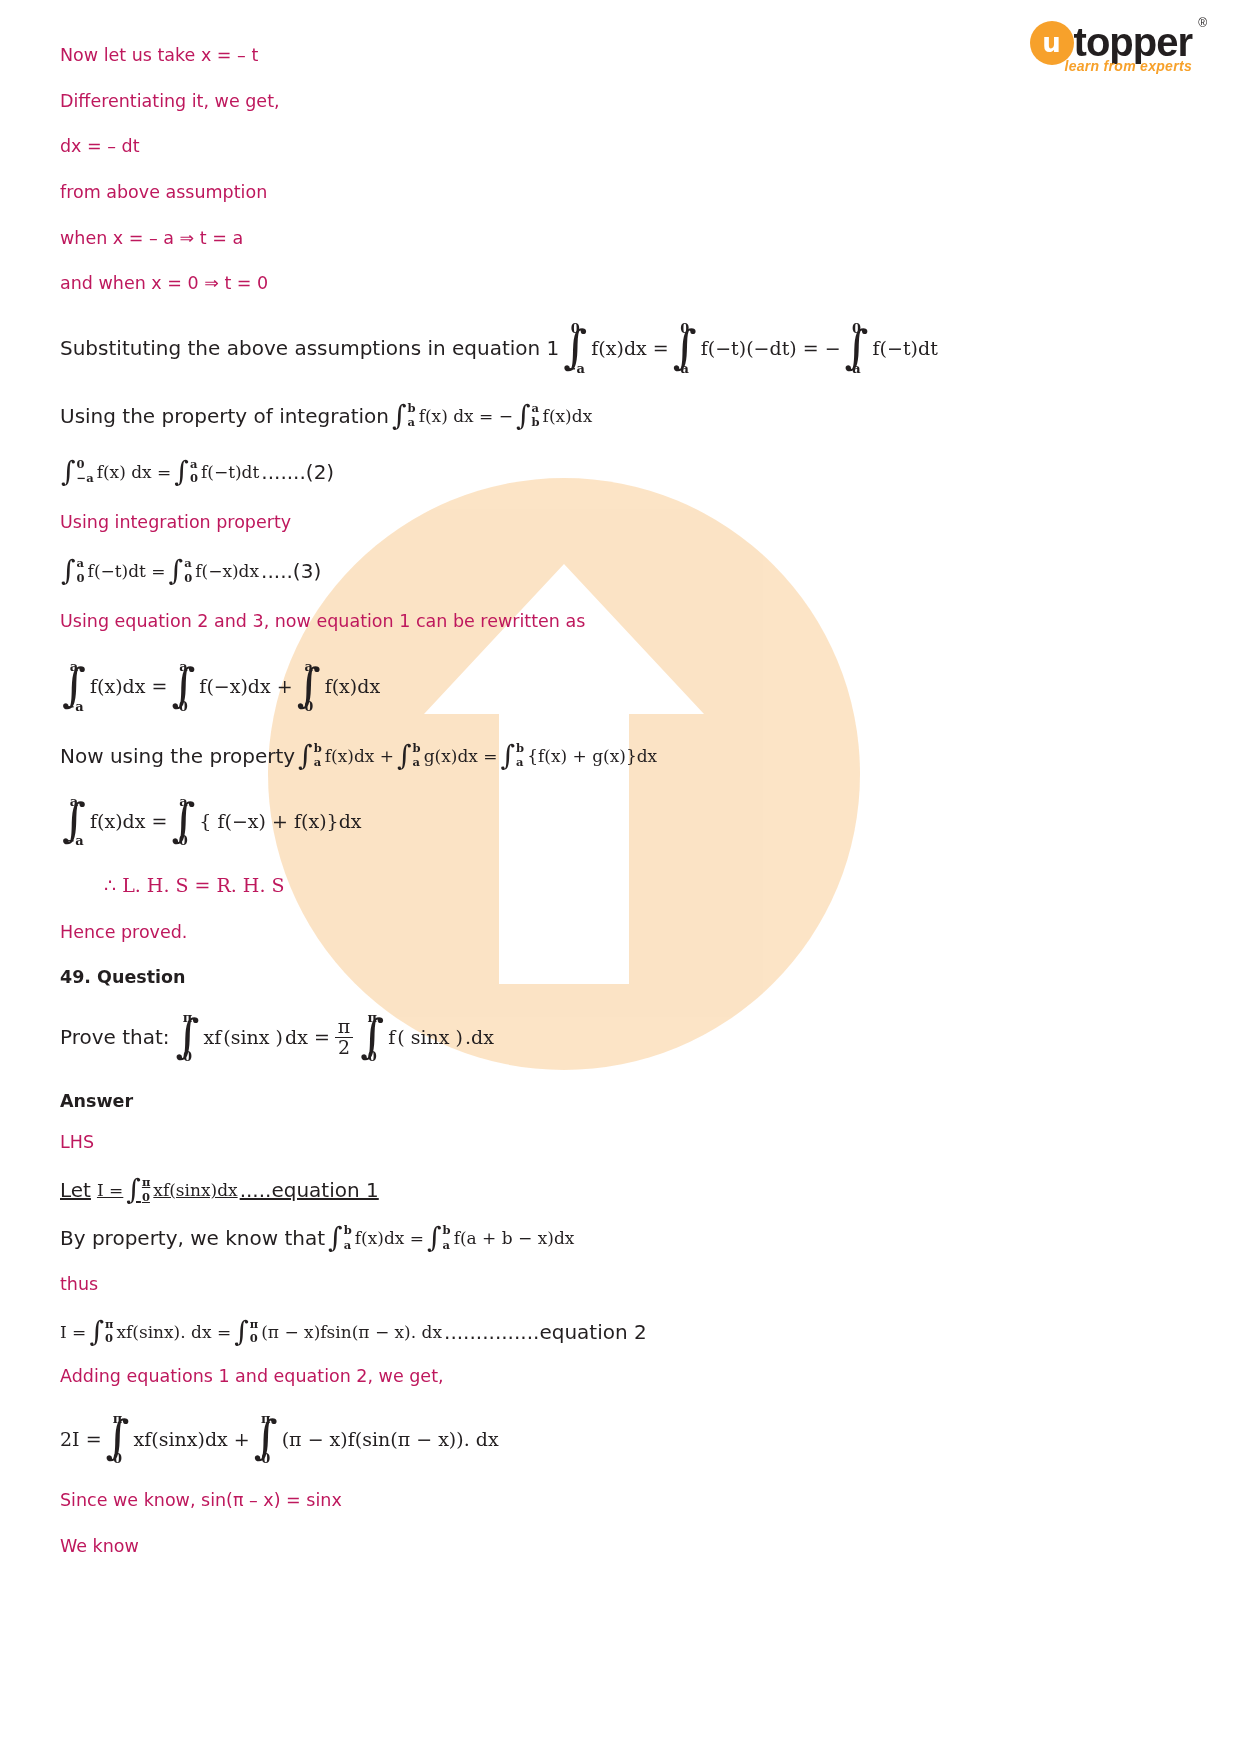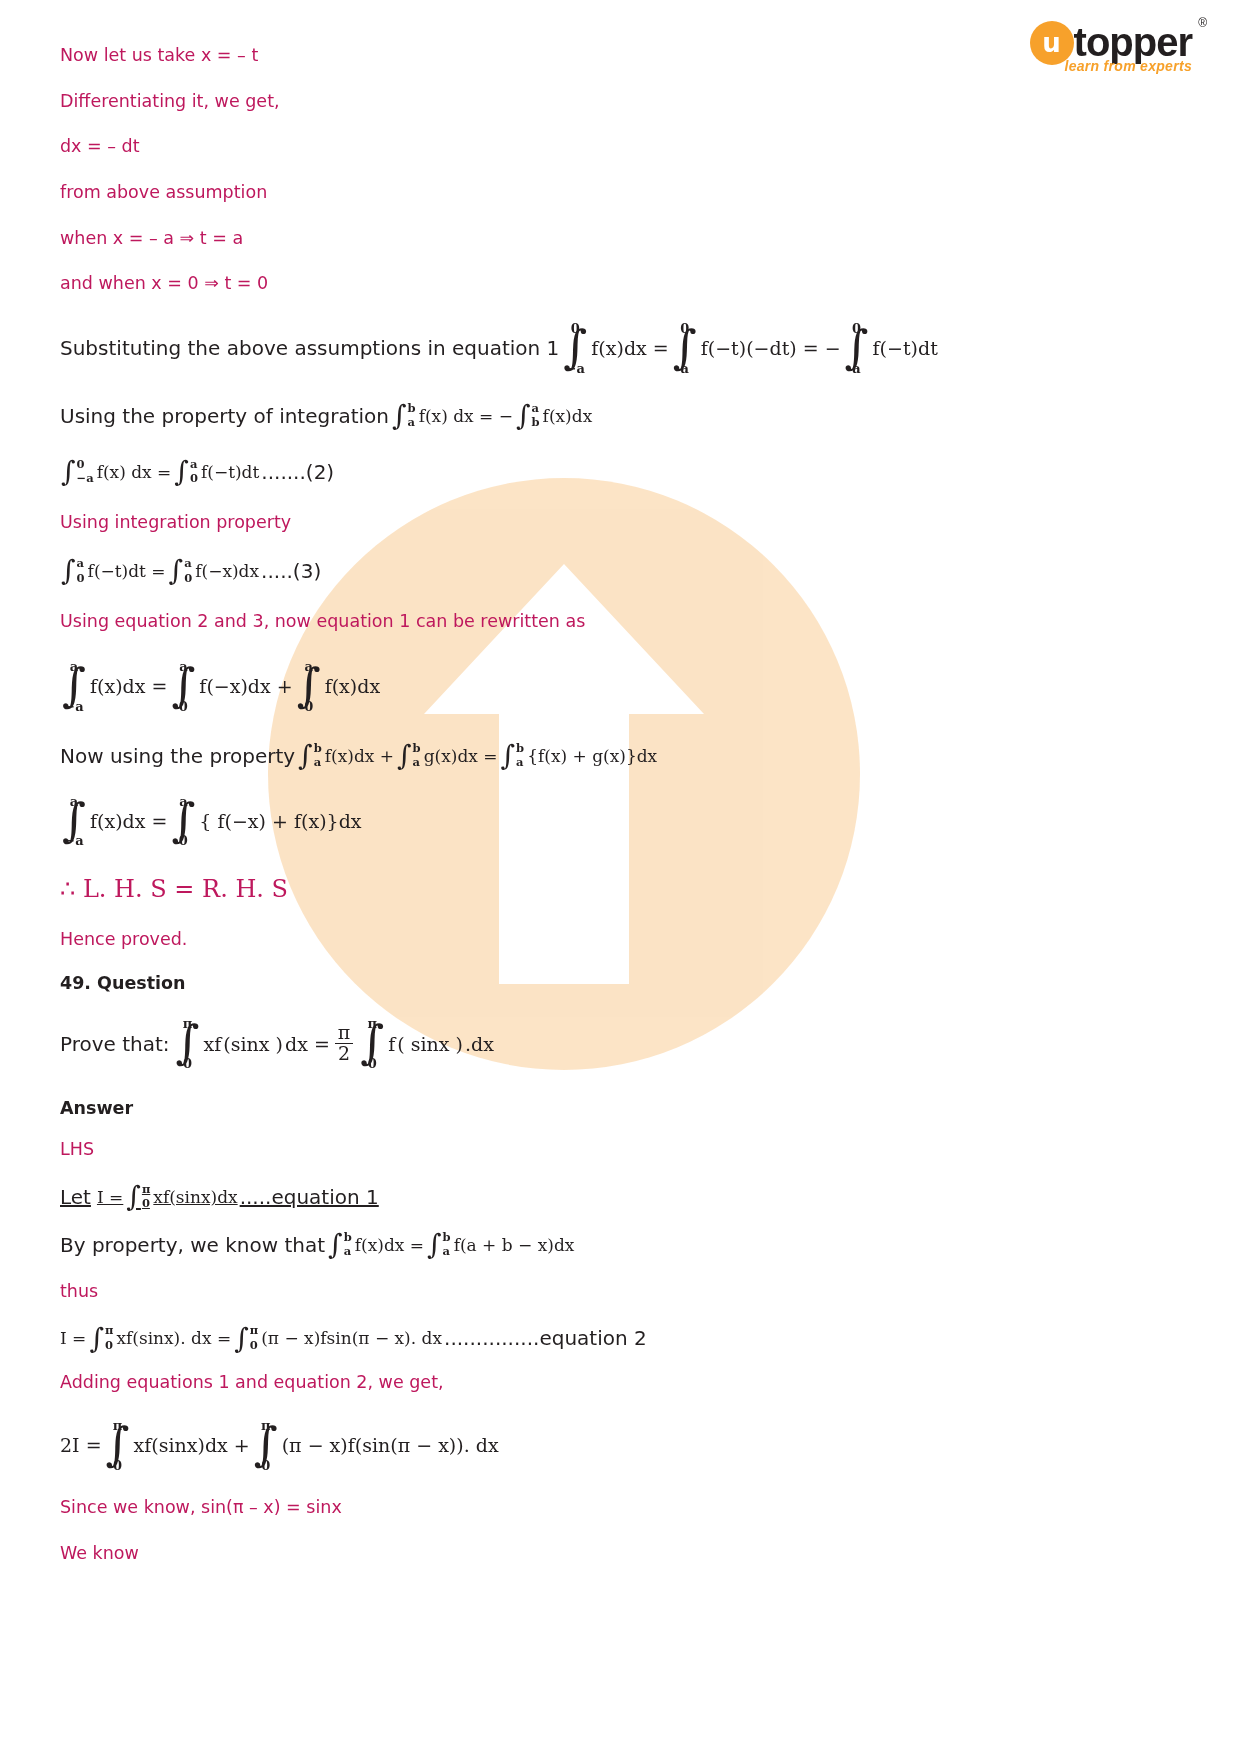--- a/index.html
+++ b/index.html
@@ -369,21 +369,21 @@
       </span>
       <span class="math">f(x)dx  =</span>
       <span class="intg">
         <span class="up">a</span>
         <span class="sym">∫</span>
         <span class="lo">0</span>
       </span>
       <span class="math">{ f(−x)  +  f(x)}dx</span>
     </div>
 
-    <p class="line serif" style="font-size:24px; margin-bottom:22px;">∴ L. H. S  =  R. H. S</p>
+    <p class="line serif" style="font-size:19px; margin-bottom:22px;margin-left:44px;">∴ L. H. S  =  R. H. S</p>
 
     <p class="line">Hence proved.</p>
 
     <p class="q-head">49. Question</p>
 
     <div class="inline-row" style="margin-top:10px; margin-bottom:28px;">
       <span class="txt">Prove that:</span>
       <span class="intg" style="margin-left:4px;">
         <span class="up">π</span>
         <span class="sym">∫</span>

